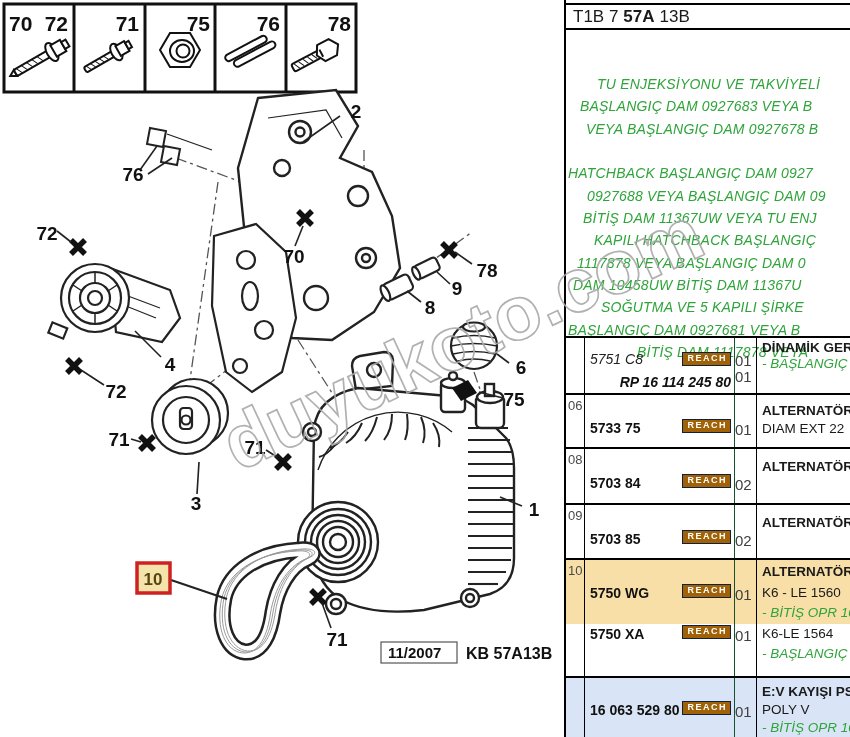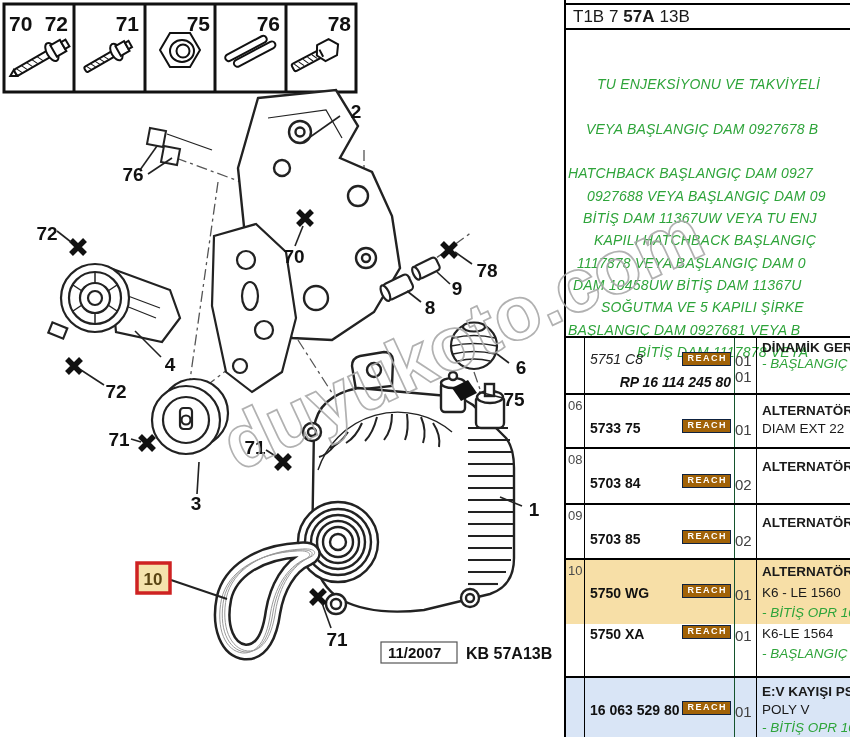--- a/index.html
+++ b/index.html
@@ -300,20 +300,21 @@
   <div class="vline"></div>
 
   <div class="panel">
 
     <div class="title-box">
       <span>T1B 7</span><span class="b">57A</span><span>13B</span>
     </div>
 
     <div class="notes">
       <span class="nline" style="left:31px; top:40px">TU ENJEKSİYONU VE TAKVİYELİ</span>
+      <span class="nline" style="left:14px; top:62px">BAŞLANGIÇ DAM 0927683 VEYA B</span>
       <span class="nline" style="left:20px; top:85px">VEYA BAŞLANGIÇ DAM 0927678 B</span>
       <span class="nline" style="left:2px;  top:129px">HATCHBACK BAŞLANGIÇ DAM 0927</span>
       <span class="nline" style="left:21px;  top:152px">0927688 VEYA BAŞLANGIÇ DAM 09</span>
       <span class="nline" style="left:17px; top:174px">BİTİŞ DAM 11367UW VEYA TU ENJ</span>
       <span class="nline" style="left:28px; top:196px">KAPILI HATCHBACK BAŞLANGIÇ</span>
       <span class="nline" style="left:11px; top:219px">1117878 VEYA BAŞLANGIÇ DAM 0</span>
       <span class="nline" style="left:7px;  top:241px">DAM 10458UW BİTİŞ DAM 11367U</span>
       <span class="nline" style="left:35px; top:263px">SOĞUTMA VE 5 KAPILI ŞİRKE</span>
       <span class="nline" style="left:2px;  top:286px">BAŞLANGIÇ DAM 0927681 VEYA B</span>
       <span class="nline" style="left:71px; top:308px">BİTİŞ DAM 1117878 VEYA</span>

